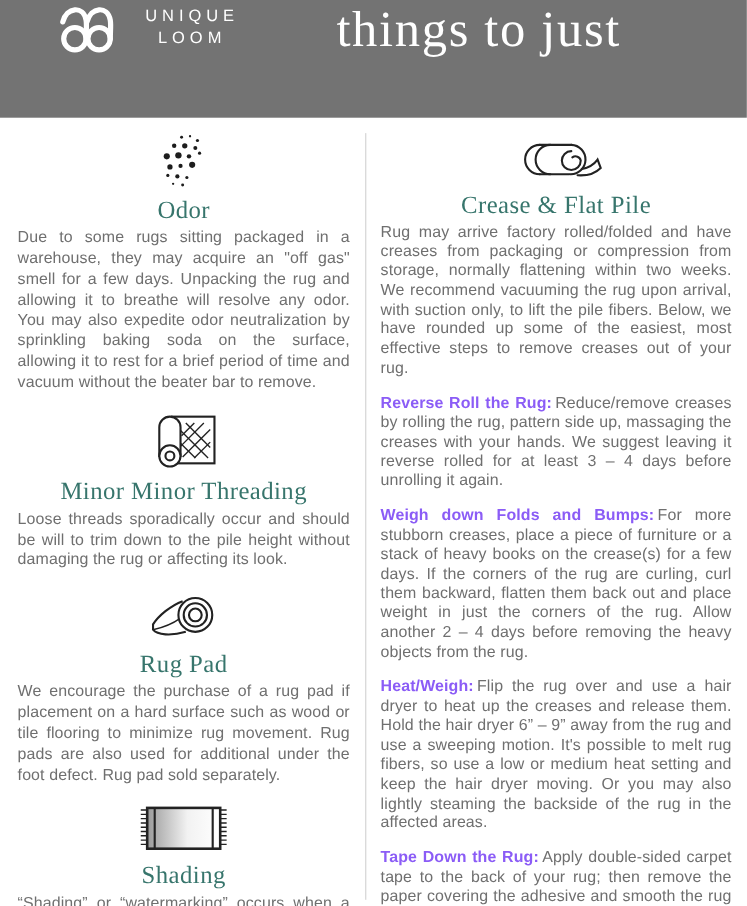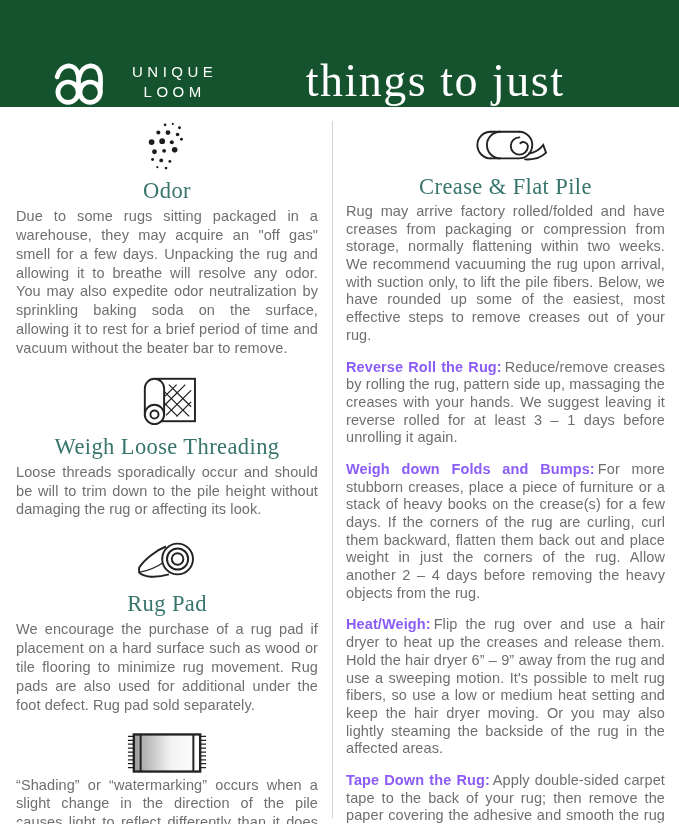--- a/index.html
+++ b/index.html
@@ -8,22 +8,22 @@
     background:#ffffff;
     font-family:"Liberation Sans", sans-serif;
     overflow:hidden;
     -webkit-font-smoothing:antialiased;
   }
   .page{width:679px;height:824px;display:flex;flex-direction:column;}
 
   
   header{
     height:107px;flex:0 0 107px;
-    background:#14532d;
-    display:flex;align-items:flex-end;
+    background:#737373;
+    display:flex;align-items:flex-start;
     color:#ffffff;
   }
   .brand{display:flex;align-items:center;margin-left:52px;flex:0 0 auto;}
   .brand svg{display:block;}
   .brand-text{
     margin-left:14px;
     font-size:15px;letter-spacing:4.5px;line-height:1.35;
     text-align:center;font-weight:400;
   }
   .header-title{
@@ -147,21 +147,21 @@
                 <path d="M45,45 L60,30"></path>
               <path d="M37,12 L60,35"></path>
                 <path d="M32,19 L58,45"></path>
                 <path d="M32,31 L46,45"></path>
             </g>
             <path class="ln wh" d="M12,44 L12,16 A10,10 0 0 1 32,16 L32,44"></path>
             <circle class="ln wh" cx="22" cy="43" r="10"></circle>
             <circle class="ln" cx="22" cy="43" r="4.2"></circle>
           </svg>
         </div>
-        <h2>Weigh Loose Threading</h2>
+        <h2>Minor Minor Threading</h2>
         <p>Loose threads sporadically occur and should be will to trim down to the pile height without damaging the rug or affecting its look.</p>
       </div>
 
       <div class="info-block">
         <div class="icon-wrap">
           <svg width="70" height="50" viewBox="0 0 72 52">
             <path class="ln wh" d="M38,42 C24,46 11,45 7,40 L7,35 C12,27 24,17 35,13"></path>
             <path class="ln-thin" d="M7,40 C16,38 26,34 33,29"></path>
             <circle class="ln wh" cx="47" cy="26" r="16"></circle>
             <circle class="ln" cx="47" cy="26" r="11"></circle>
@@ -183,20 +183,21 @@
               </linearGradient>
             </defs>
             <rect x="8" y="4" width="68" height="38" fill="url(#shadeGrad)" stroke="#222222" stroke-width="2.4"></rect>
             <path class="ln" d="M15,4 L15,42 M69,4 L69,42"></path>
             <g class="ln-thin">
               <path d="M2,6 H8 M2,10 H8 M2,14 H8 M2,18 H8 M2,22 H8 M2,26 H8 M2,30 H8 M2,34 H8 M2,38 H8"></path>
               <path d="M76,6 H82 M76,10 H82 M76,14 H82 M76,18 H82 M76,22 H82 M76,26 H82 M76,30 H82 M76,34 H82 M76,38 H82"></path>
             </g>
           </svg>
         </div>
+        <h2>Shading</h2>
         <p>“Shading” or “watermarking” occurs when a slight change in the direction of the pile causes light to reflect differently than it does in the surrounding areas, appearing darker. This is an inherent characteristic of almost all pile rugs and is not considered a defect.</p>
       </div>
 
     </section>
 
     <div class="v-divider"></div>
 
     <section class="col right">
 
       <div class="info-block">
@@ -210,21 +211,21 @@
               <path d="M60,13 A9,9 0 1 0 69,22 A5,5 0 0 0 61,19"></path>
               <path d="M70,30 Q80,28 85,21 L88,29 Q80,37 66,36"></path>
             </g>
           </svg>
         </div>
         <h2>Crease &amp; Flat Pile</h2>
         <p>Rug may arrive factory rolled/folded and have creases from packaging or compression from storage, normally flattening within two weeks. We recommend vacuuming the rug upon arrival, with suction only, to lift the pile fibers. Below, we have rounded up some of the easiest, most effective steps to remove creases out of your rug.</p>
       </div>
 
       <p class="tip">
-        <strong>Reverse Roll the Rug:</strong><span>Reduce/remove creases by rolling the rug, pattern side up, massaging the creases with your hands. We suggest leaving it reverse rolled for at least 3 – 1 days before unrolling it again.</span>
+        <strong>Reverse Roll the Rug:</strong><span>Reduce/remove creases by rolling the rug, pattern side up, massaging the creases with your hands. We suggest leaving it reverse rolled for at least 3 – 4 days before unrolling it again.</span>
       </p>
 
       <p class="tip">
         <strong>Weigh down Folds and Bumps:</strong><span>For more stubborn creases, place a piece of furniture or a stack of heavy books on the crease(s) for a few days. If the corners of the rug are curling, curl them backward, flatten them back out and place weight in just the corners of the rug. Allow another 2 – 4 days before removing the heavy objects from the rug.</span>
       </p>
 
       <p class="tip">
         <strong>Heat/Weigh:</strong><span>Flip the rug over and use a hair dryer to heat up the creases and release them. Hold the hair dryer 6” – 9” away from the rug and use a sweeping motion. It's possible to melt rug fibers, so use a low or medium heat setting and keep the hair dryer moving. Or you may also lightly steaming the backside of the rug in the affected areas.</span>
       </p>
 

